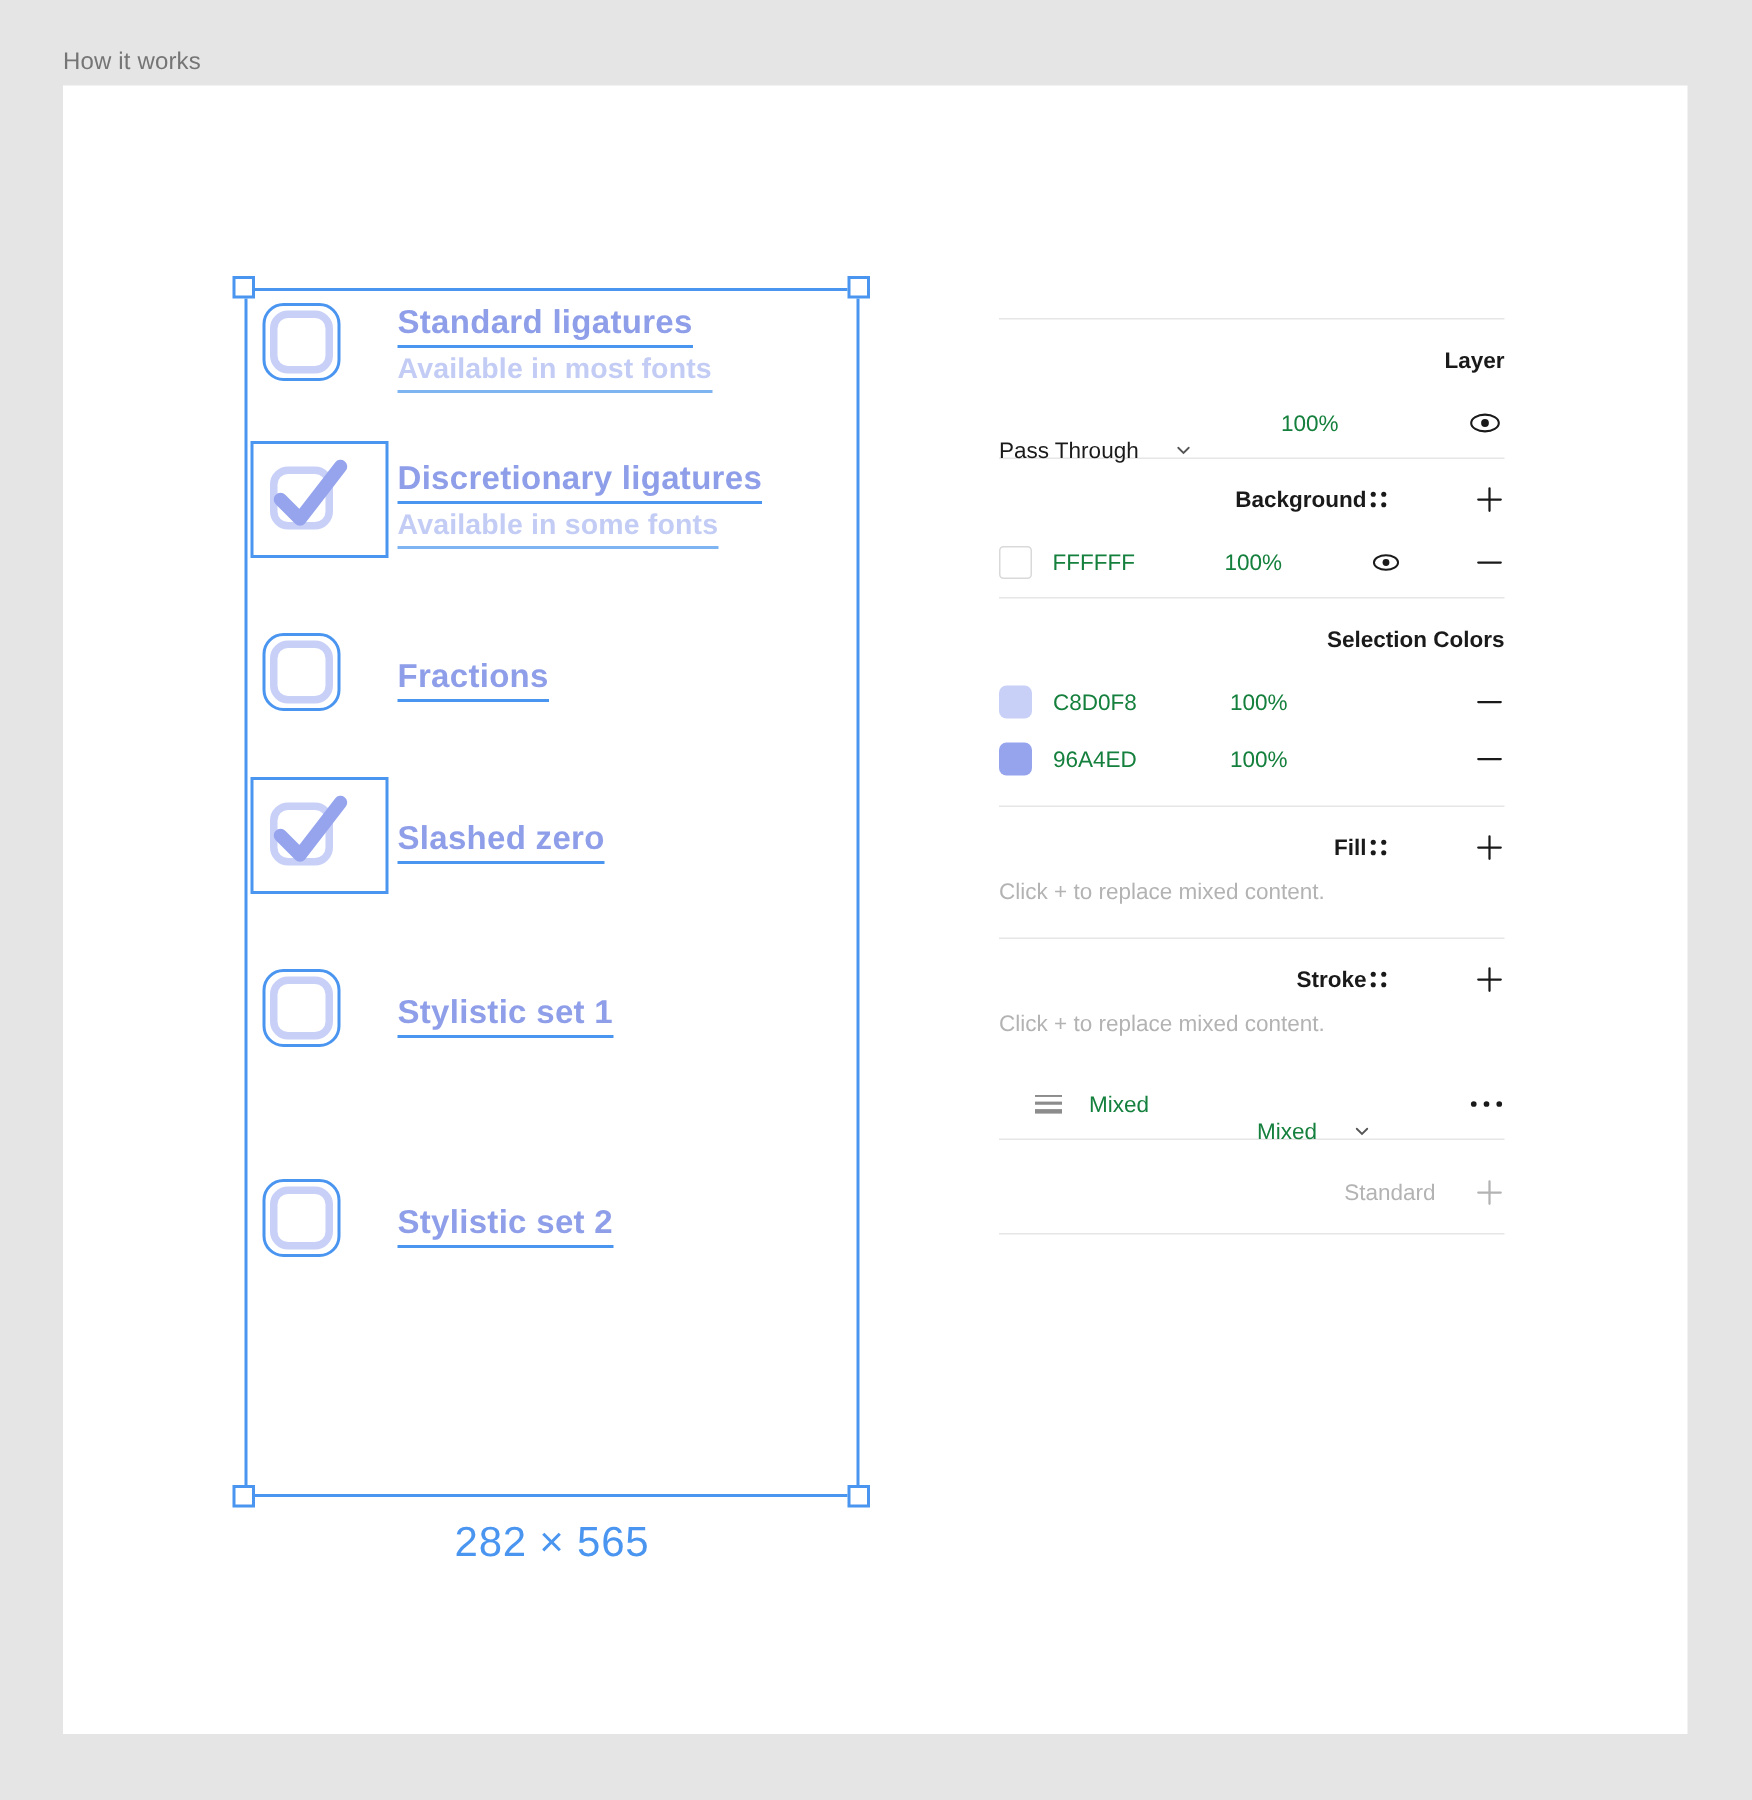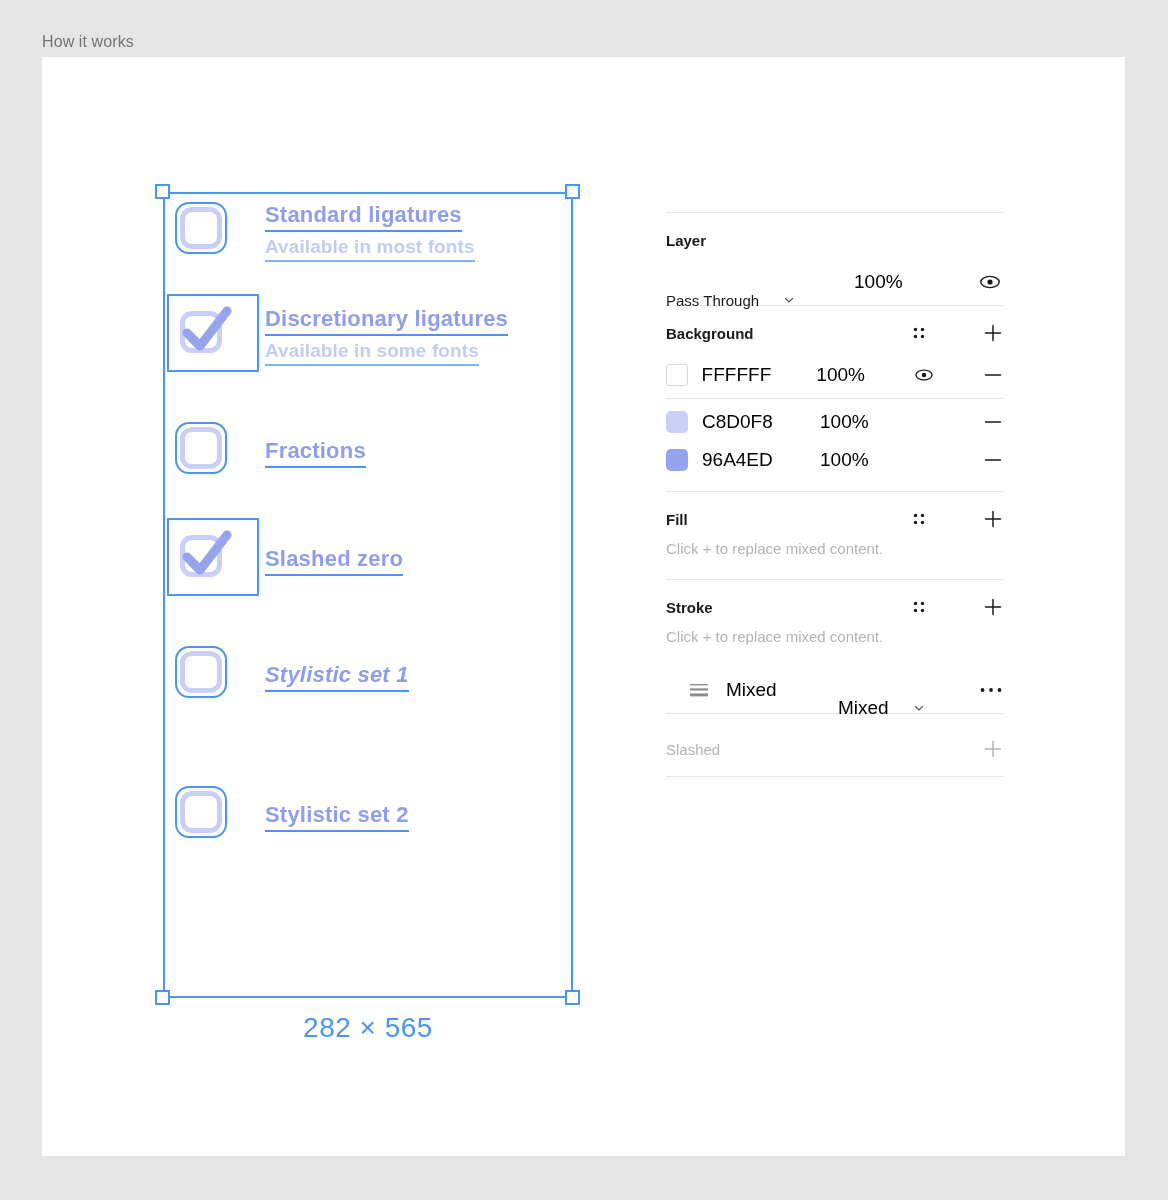--- a/index.html
+++ b/index.html
@@ -53,21 +53,21 @@
 
   
   .opt-row{
     position:absolute; left:6px;
     width:400px; height:68px;
   }
   .opt-row[data-row="0"]{ top:8px;   }
   .opt-row[data-row="1"]{ top:112px; }
   .opt-row[data-row="2"]{ top:228px; }
   .opt-row[data-row="3"]{ top:336px; }
-  .opt-row[data-row="4"]{ top:452px;font-style:italic; }
+  .opt-row[data-row="4"]{ top:452px; }
   .opt-row[data-row="5"]{ top:592px; }
   .opt-row[data-row="6"]{ top:676px; }
 
   
   .cbox{
     position:absolute; left:8px; top:4px;
     width:48px; height:48px;
   }
   .cbox .box-shape{
     position:absolute; left:3px; top:3px;
@@ -118,27 +118,27 @@
     position:absolute; left:666px; top:212px;
     width:337px;
     font-size:15px; color:#1a1a1a;
   }
   .sec{ border-bottom:1px solid #e6e6e6; }
   .sec:first-child{ border-top:1px solid #e6e6e6; }
   .sec-head{
     display:flex; align-items:center;
     height:46px; padding-top:8px;
   }
-  .sec-title{ font-weight:bold; font-size:15px; flex:1; }
+  .sec-title{ font-weight:bold; font-size:15px; flex:1;text-align:right; }
   .sec-title.muted{ font-weight:normal; color:#b3b3b3; }
   .row{
     display:flex; align-items:center;
     height:46px;
   }
-  .row .val{ font-size:19px; color:#000000; }
+  .row .val{ font-size:15px; color:#15803d; }
   .muted-note{
     font-size:15px; color:#b3b3b3;
     padding-bottom:22px; padding-top:2px;
   }
 
   .swatch{
     width:22px; height:22px;
     border:1px solid #d9d9d9; border-radius:3px;
     flex:0 0 auto;
   }
@@ -310,20 +310,23 @@
       </div>
       <div class="icon-slot end">
         <svg width="20" height="20" viewBox="0 0 20 20">
           <path d="M2.5 10 L17.5 10" stroke="#1a1a1a" stroke-width="1.5" stroke-linecap="round"></path>
         </svg>
       </div>
     </div>
   </div>
 
   <div class="sec">
+    <div class="sec-head">
+      <div class="sec-title">Selection Colors</div>
+    </div>
     <div class="row">
       <div class="swatch rounded" style="background:#C8D0F8"></div>
       <div style="width:14px"></div>
       <div style="width:118px">
         <span class="val">C8D0F8</span>
       </div>
       <div style="width:100px">
         <span class="val">100%</span>
       </div>
       <div class="spacer"></div>
@@ -413,21 +416,21 @@
           <circle cx="3.5" cy="4" r="1.9" fill="#1a1a1a"></circle>
           <circle cx="12" cy="4" r="1.9" fill="#1a1a1a"></circle>
           <circle cx="20.5" cy="4" r="1.9" fill="#1a1a1a"></circle>
         </svg>
       </div>
     </div>
   </div>
 
   <div class="sec">
     <div class="sec-head" style="height:62px">
-      <div class="sec-title muted">Slashed</div>
+      <div class="sec-title muted">Standard</div>
       <div class="icon-slot end">
         <svg width="20" height="20" viewBox="0 0 20 20">
           <path d="M10 2.5 L10 17.5 M2.5 10 L17.5 10" stroke="#b3b3b3" stroke-width="1.5" stroke-linecap="round"></path>
         </svg>
       </div>
     </div>
   </div>
 
 </div>
 

